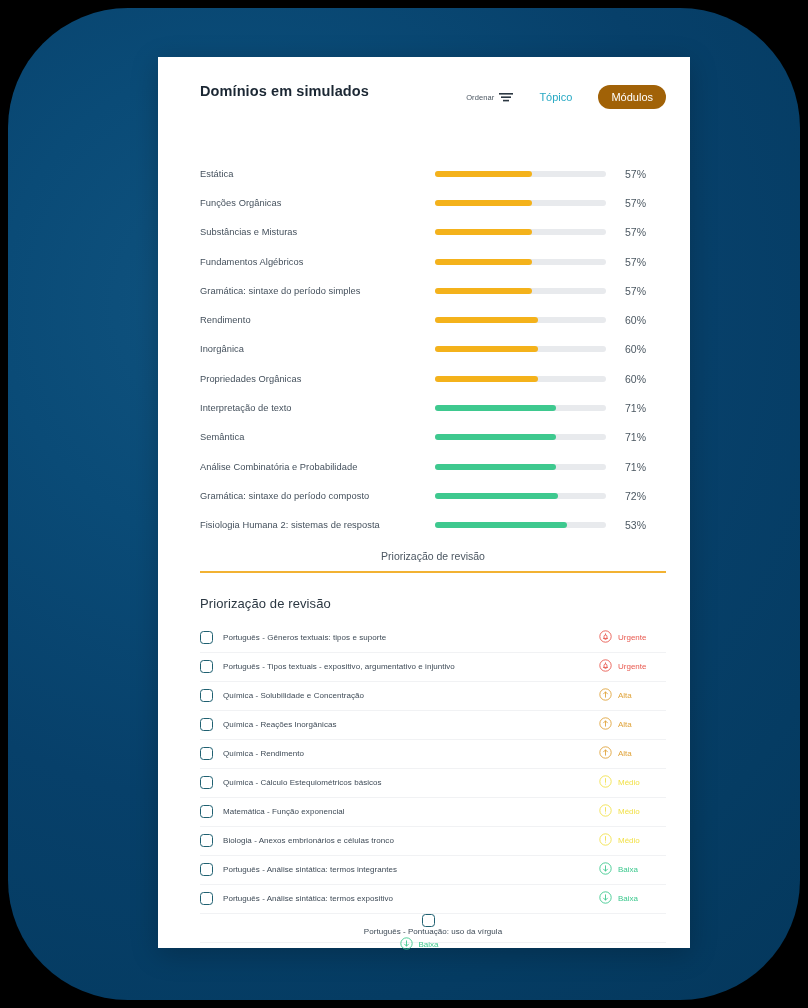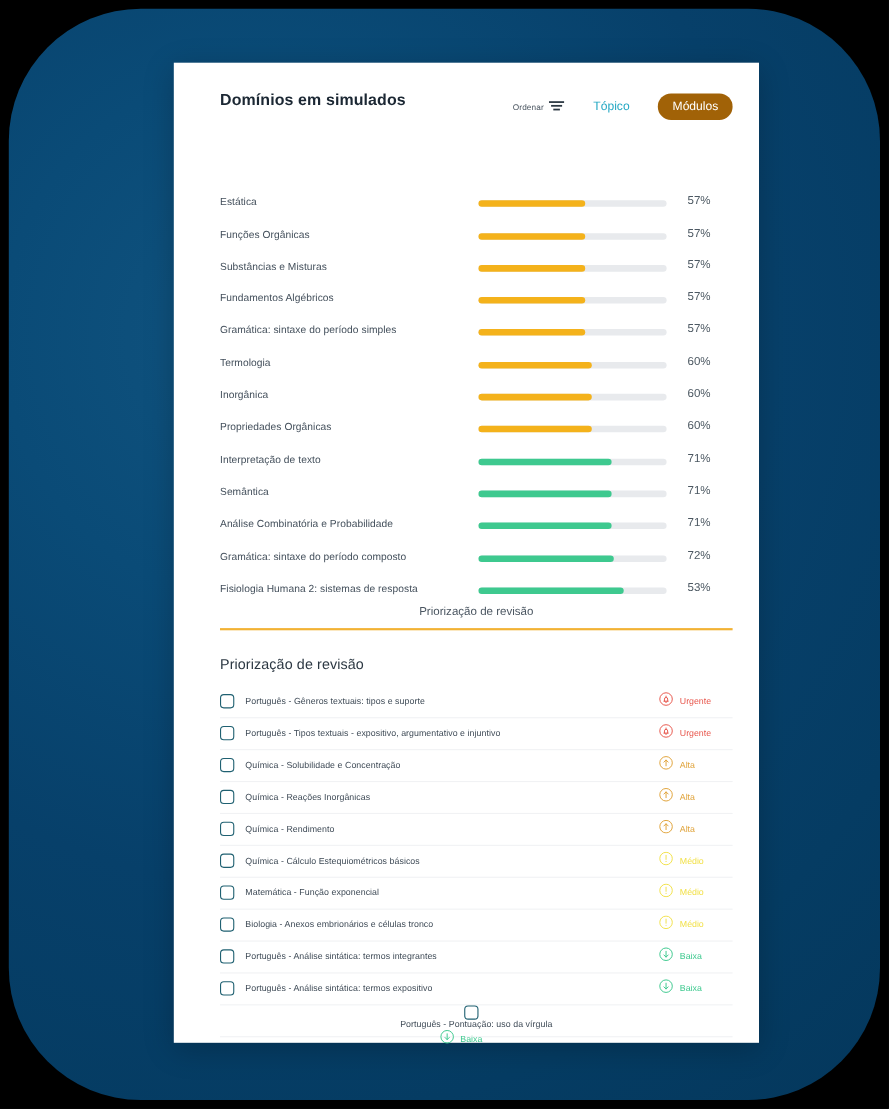--- a/index.html
+++ b/index.html
@@ -86,21 +86,21 @@
     color: #ffffff;
   }
 
   
   .domain-list {
     position: relative;
     margin-top: 24px;
   }
   .domain-row {
     display: flex;
-    align-items: flex-end;
+    align-items: center;
     height: 29.3px;
     padding: 0 0 0 42px;
   }
   .domain-label {
     font-size: 9.3px;
     color: #44505c;
     flex: 0 0 235px;
     white-space: nowrap;
     letter-spacing: 0.05px;
   }
@@ -255,21 +255,21 @@
           <div class="domain-pct">57%</div>
         </div>
         <div class="domain-row">
           <div class="domain-label">Gramática: sintaxe do período simples</div>
           <div class="bar-track">
             <div class="bar-fill" style="width: 57%; background: rgb(244, 178, 27);"></div>
           </div>
           <div class="domain-pct">57%</div>
         </div>
         <div class="domain-row">
-          <div class="domain-label">Termologia</div>
+          <div class="domain-label">Rendimento</div>
           <div class="bar-track">
             <div class="bar-fill" style="width: 60%; background: rgb(244, 178, 27);"></div>
           </div>
           <div class="domain-pct">60%</div>
         </div>
         <div class="domain-row">
           <div class="domain-label">Inorgânica</div>
           <div class="bar-track">
             <div class="bar-fill" style="width: 60%; background: rgb(244, 178, 27);"></div>
           </div>

